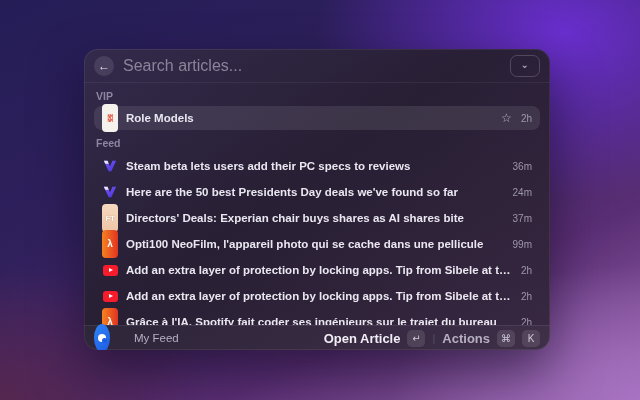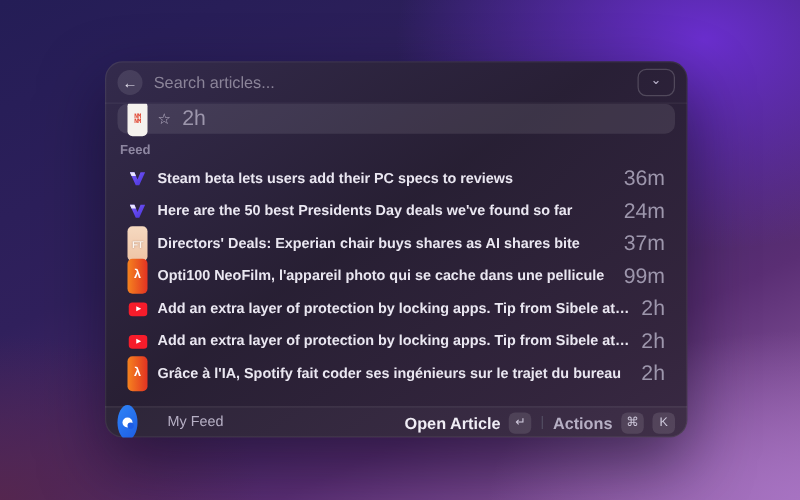--- a/index.html
+++ b/index.html
@@ -20,35 +20,35 @@
     box-shadow:0 22px 50px rgba(10,5,25,0.5), inset 0 0 0 1px rgba(255,255,255,0.07);
     display:flex; flex-direction:column;
   }
   
   .hdr { height:34px; flex:0 0 34px; display:flex; align-items:center; padding:0 10px; gap:9px;
          border-bottom:1px solid rgba(255,255,255,0.06); }
   .back-btn { width:20px; height:20px; border-radius:50%; background:rgba(255,255,255,0.10);
               display:flex; align-items:center; justify-content:center; color:#e6e2ef; font-size:12px;
               cursor:default; flex:0 0 20px; }
   .search-input { flex:1; background:transparent; border:none; outline:none;
-                  color:#efecf5; font-size:13px; font-family:inherit; }
+                  color:#efecf5; font-size:16px; font-family:inherit; }
   .search-input::placeholder { color:#8b8499; }
   .filter-pill { display:flex; align-items:center; gap:18px; height:22px; padding:0 10px;
                  border:1px solid rgba(255,255,255,0.18); border-radius:7px;
                  color:#f2eff7; font-size:11px; font-weight:bold; }
   .chev { color:#b3abc3; font-size:10px; line-height:1; transform:translateY(-1px); }
   
   .list { flex:1 1 auto; overflow:hidden; padding:0 10px; }
   .sec-label { color:#8d86a0; font-size:10.5px; font-weight:bold; margin:7px 2px 4px; }
   .row { display:flex; align-items:center; height:24px; padding:0 8px; border-radius:8px; gap:8px; }
   .feed .row { height:26px; border-radius:8px; }
   .row.selected { background:rgba(255,255,255,0.095); }
   .row-title { color:#eae7f1; font-size:11.5px; font-weight:600; white-space:nowrap; overflow:hidden;
                text-overflow:ellipsis; flex:1; }
-  .row-time { color:#9d96ac; font-size:17px; flex:0 0 auto; }
+  .row-time { color:#9d96ac; font-size:10px; flex:0 0 auto; }
   .star { color:#b9b2c6; font-size:12px; line-height:1; margin-right:1px; }
   
   .ficon { width:16px; height:28px; flex:0 0 16px; border-radius:4px; display:flex;
            align-items:center; justify-content:center; overflow:hidden; }
   .icon-rolemodels { background:#f5f2ee; }
   .icon-rolemodels span { font-family:"DejaVu Sans Mono",monospace; font-size:5px; line-height:4.5px;
            font-weight:bold; color:#e0432e; letter-spacing:-0.5px; white-space:pre-line; text-align:center; }
   .icon-ft { background:linear-gradient(180deg,#f6d9c0,#eec4a6); }
   .icon-ft span { font-size:8px; font-weight:bold; color:#fdf7f0; text-shadow:0 0 1px #a06a4e; letter-spacing:-0.5px; }
   .icon-lesnum { background:linear-gradient(90deg,#f5821f,#e23322); }
@@ -84,26 +84,28 @@
       <span>←</span>
     </div>
     <input class="search-input" type="text" placeholder="Search articles..." style="">
     <div class="filter-pill">
       <span class="chev">⌄</span>
     </div>
   </div>
 
   <div class="list">
 
+    <div class="sec-label">VIP</div>
 
     <div class="row selected">
       <div class="ficon icon-rolemodels">
         <span>NM
 NM</span>
       </div>
+      <div class="row-title">Role Models</div>
       <span class="star">☆</span>
       <div class="row-time">2h</div>
     </div>
 
     <div class="feed">
       <div class="sec-label">Feed</div>
 
       <div class="row">
         <div class="ficon icon-verge">
           <svg viewBox="0 0 16 16">

